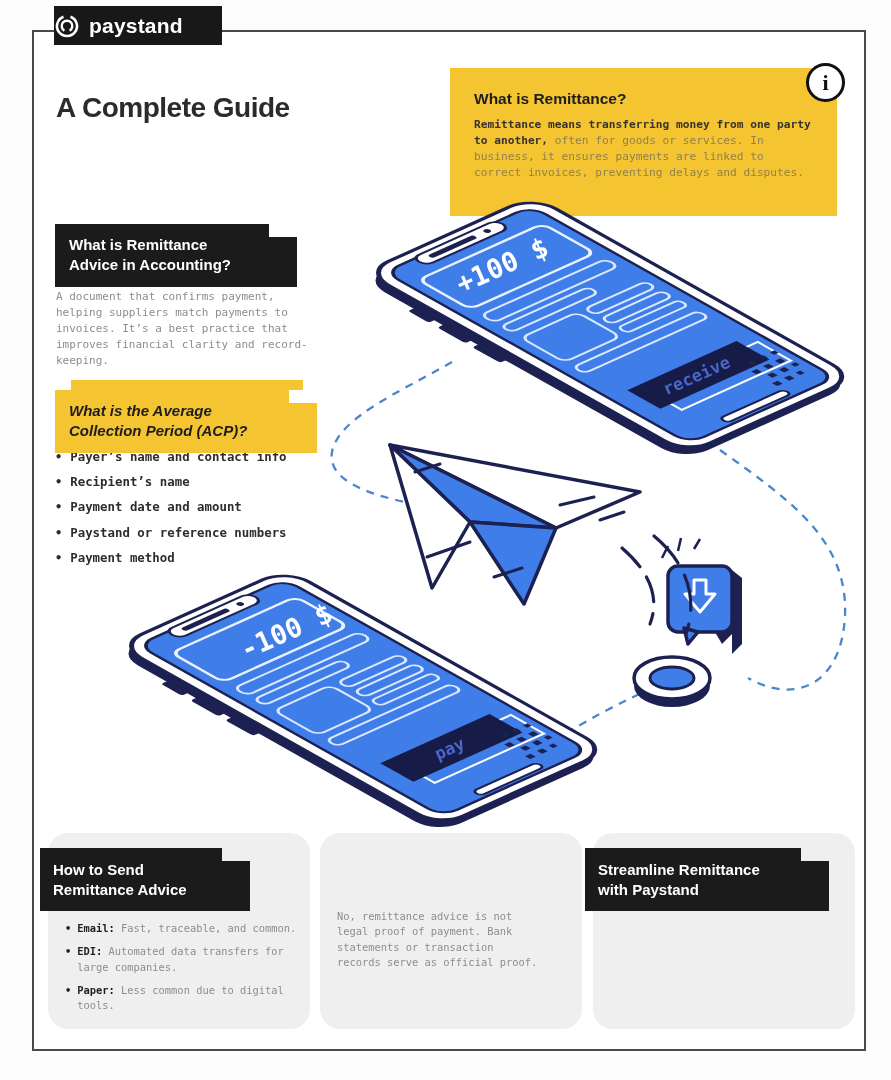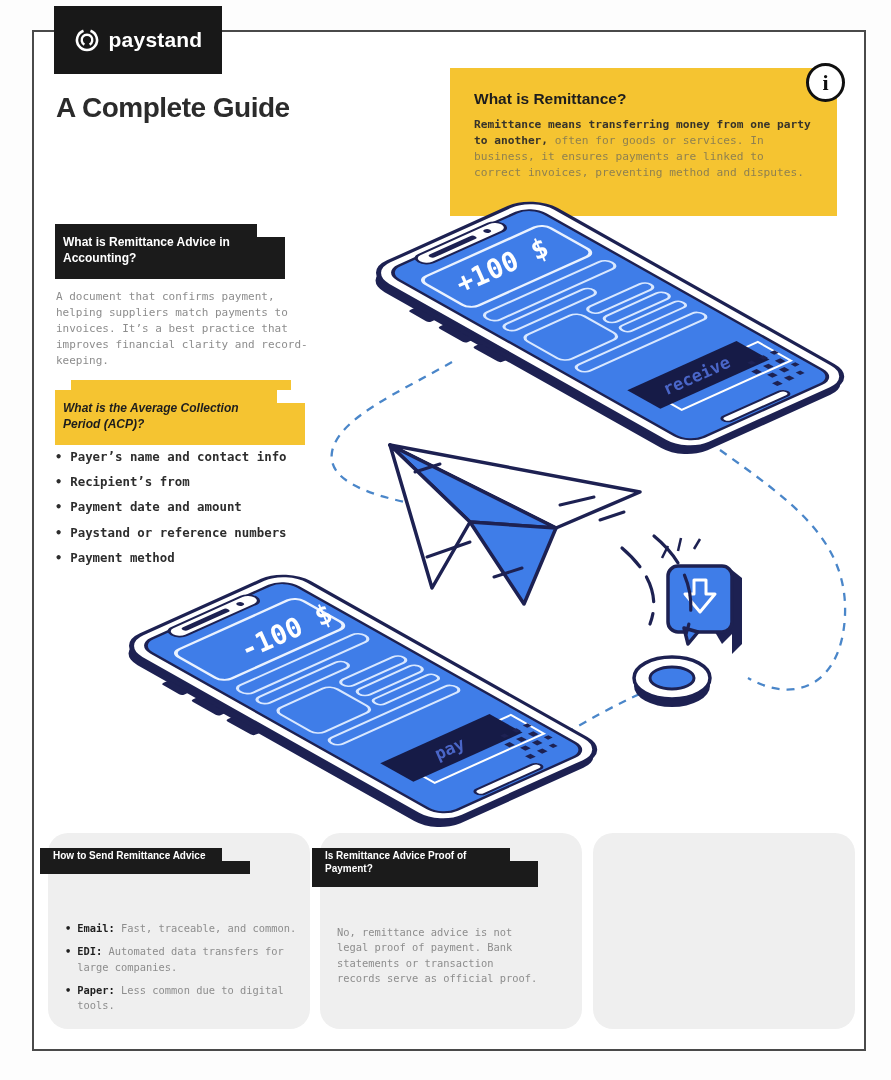--- a/index.html
+++ b/index.html
@@ -1,54 +1,54 @@
 <!DOCTYPE html>
 <html><head>
 <meta charset="utf-8">
 <style>
   html,body{margin:0;padding:0;background:#fff;}
   #poster{position:relative;width:891px;height:1080px;background:#fdfdfd;overflow:hidden;
           font-family:"Liberation Sans",sans-serif;}
   .frame{position:absolute;left:32px;top:30px;width:830px;height:1017px;border:2px solid #4a4a4a;background:#fff;}
   
-  .logo-box{position:absolute;left:54px;top:6px;width:168px;height:68px;background:#181818;
-            display:flex;align-items:center;justify-content:center;gap:9px;}
+  .logo-box{position:absolute;left:54px;top:6px;width:168px;height:39px;background:#181818;
+            display:flex;align-items:center;gap:9px;}
   .logo-text{color:#fff;font-size:21px;font-weight:bold;letter-spacing:.2px;}
   
   .title{position:absolute;left:56px;top:90px;width:420px;font-size:28px;line-height:1.27;
          font-weight:bold;color:#2b2b2b;letter-spacing:-.5px;}
   
   .info-icon{position:absolute;left:806px;top:63px;width:33px;height:33px;border-radius:50%;
              background:#fff;border:3px solid #101010;display:flex;align-items:center;justify-content:center;
              font-family:"Liberation Serif",serif;font-size:22px;font-weight:bold;color:#101010;z-index:6;}
   
   .yellow-box{position:absolute;left:450px;top:68px;width:387px;height:148px;background:#f5c431;
               box-sizing:border-box;padding:22px 24px;z-index:2;}
   .yellow-box h2{margin:0 0 9px 0;font-size:15.5px;color:#1d1d1d;}
   .mono{font-family:"DejaVu Sans Mono","Liberation Mono",monospace;}
   .yellow-box p{margin:0;font-size:11.2px;line-height:1.44;color:#8f8150;}
   .yellow-box p .lead{font-weight:bold;color:#37332a;}
   
-  .step-header{position:absolute;background:#1b1b1b;color:#fff;font-weight:bold;font-size:12px;
-               line-height:1.3;padding:11px 8px 13px;z-index:3;}
+  .step-header{position:absolute;background:#1b1b1b;color:#fff;font-weight:bold;font-size:15px;
+               line-height:1.3;padding:11px 14px 13px;z-index:3;}
   .step-header::after{content:"";position:absolute;top:13px;bottom:0;right:-28px;width:28px;background:#1b1b1b;}
   .step-header.yellow{background:#f5c431;color:#1d1d1d;}
   .step-header.yellow::after{background:#f5c431;}
   .step-header.yellow::before{content:"";position:absolute;top:-10px;left:16px;right:-14px;height:10px;background:#f5c431;}
   .advice-header{left:55px;top:224px;width:186px;}
   .acp-header{left:55px;top:390px;width:206px;font-style:italic;}
   .advice-body{position:absolute;left:56px;top:289px;width:252px;font-size:11px;line-height:1.46;color:#8d8d8d;}
   
   .acp-bullets{position:absolute;left:55px;top:450px;margin:0;padding:0;list-style:none;}
   .acp-bullets li{display:flex;align-items:baseline;margin-bottom:11px;font-size:12.4px;line-height:1.1;
                   font-weight:bold;color:#2d2d2d;}
   .acp-bullets .dot{font-size:12px;margin-right:8px;}
   
   .card{position:absolute;top:833px;width:262px;height:196px;background:#efefef;border-radius:20px;z-index:4;}
-  .card .step-header{left:-8px;top:15px;font-size:10px;padding:1px 13px 12px;}
+  .card .step-header{left:-8px;top:15px;font-size:15px;padding:12px 13px 12px;}
   .card-body{position:absolute;left:17px;font-size:10.4px;line-height:1.47;color:#8d8d8d;}
   .card-body b{color:#1f1f1f;}
   .cbullet{display:flex;align-items:baseline;margin-bottom:8px;}
   .cbullet .dot{margin-right:6px;color:#1f1f1f;font-weight:bold;}
   svg text{font-family:"DejaVu Sans Mono","Liberation Mono",monospace;}
   #illustration{position:absolute;left:0;top:0;z-index:2;}
 </style>
 </head>
 <body>
 
@@ -68,35 +68,35 @@
   <div class="title">
     <span>A Complete Guide</span><br>
   </div>
 
   <div class="info-icon">
     <span>i</span>
   </div>
 
   <div class="yellow-box">
     <h2>What is Remittance?</h2>
-    <p class="mono"><span class="lead">Remittance means transferring money from one party to another,</span><span> often for goods or services. In business, it ensures payments are linked to correct invoices, preventing method and disputes.</span></p>
+    <p class="mono"><span class="lead">Remittance means transferring money from one party to another,</span><span> often for goods or services. In business, it ensures payments are linked to correct invoices, preventing delays and disputes.</span></p>
   </div>
 
   <div class="step-header advice-header">What is Remittance Advice in Accounting?</div>
   <div class="advice-body mono">A document that confirms payment, helping suppliers match payments to invoices. It’s a best practice that improves financial clarity and record-keeping.</div>
 
   <div class="step-header yellow acp-header">What is the Average Collection Period (ACP)?</div>
   <ul class="acp-bullets mono">
     <li>
         <span class="dot">•</span>
         <span>Payer’s name and contact info</span>
       </li>
     <li>
         <span class="dot">•</span>
-        <span>Recipient’s from</span>
+        <span>Recipient’s name</span>
       </li>
     <li>
         <span class="dot">•</span>
         <span>Payment date and amount</span>
       </li>
     <li>
         <span class="dot">•</span>
         <span>Paystand or reference numbers</span>
       </li>
     <li>
@@ -214,19 +214,19 @@
           <span><b>EDI:</b><span> Automated data transfers for large companies.</span></span>
         </div>
       <div class="cbullet">
           <span class="dot">•</span>
           <span><b>Paper:</b><span> Less common due to digital tools.</span></span>
         </div>
     </div>
   </div>
 
   <div class="card" style="left:320px">
-    <div class="step-header" style="width:172px">Is Remittance Advice Proof of Payment?</div>
-    <div class="card-body mono" style="top:92px;width:206px">No, remittance advice is not legal proof of payment. Bank statements or transaction records serve as official proof.</div>
+    <div class="card-body mono" style="top:76px;width:206px">No, remittance advice is not legal proof of payment. Bank statements or transaction records serve as official proof.</div>
   </div>
 
   <div class="card" style="left:593px">
+    <div class="step-header" style="width:190px">Streamline Remittance with Paystand</div>
   </div>
 </div>
 
 </body></html>

